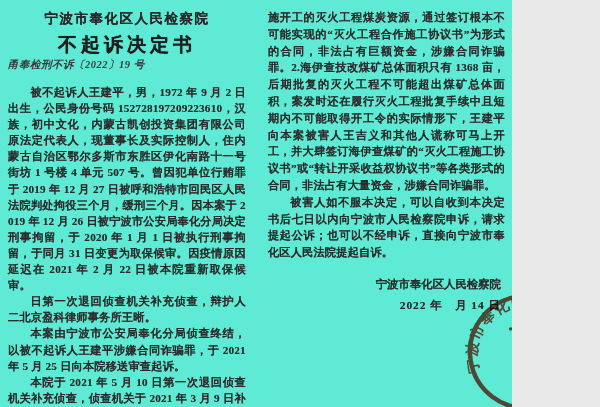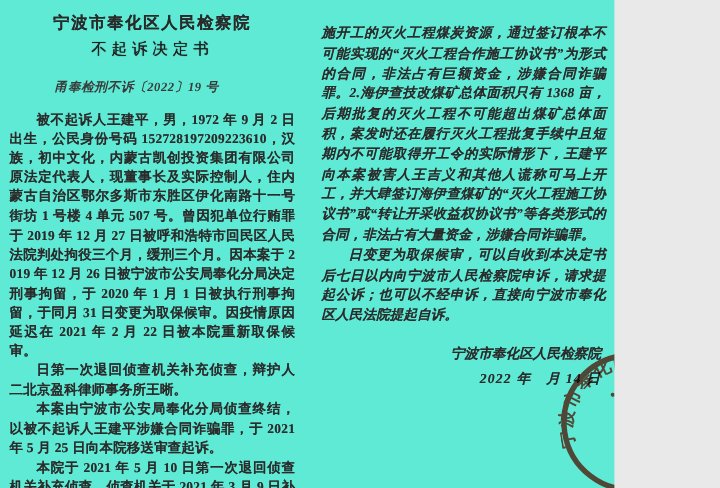--- a/index.html
+++ b/index.html
@@ -8,38 +8,38 @@
     width:512px;height:407px;
     background:#5eead4;
     overflow:hidden;
     font-family:"Liberation Serif","DejaVu Serif",serif;
     color:#262626;
     box-sizing:border-box;
     display:flex;
   }
   .col{box-sizing:border-box;}
   .col.left{width:300px;padding:6px 10px 0 8px;}
-  .col.right{width:300px;padding:20px 7px 0 12px;font-style:italic;}
+  .col.right{width:300px;padding:9px 7px 0 12px;}
   .doc-header{text-align:center;}
   .court-name{
     font-size:13.5px;font-weight:bold;letter-spacing:1.5px;
     color:#2a2a2a;text-shadow:0 0 .5px #2a2a2a;
     margin-top:4px;
   }
   .doc-title{
-    font-size:13px;font-weight:normal;letter-spacing:4px;
+    font-size:19px;font-weight:bold;letter-spacing:4px;
     color:#1e1e1e;text-shadow:0 0 .7px #1e1e1e;
     margin-top:4px;
   }
   .doc-no{
-    text-align:center;
+    text-align:left;
     font-size:10.5px;font-style:italic;font-weight:bold;
     color:#3a3a3a;
     padding-right:26px;
-    margin-top:16px;margin-bottom:12px;
+    margin-bottom:12px;
     letter-spacing:.5px;
   }
   p.para{
     margin:0;
     font-size:11.2px;
     line-height:16.1px;
     text-align:justify;
     word-break:break-all;
     text-indent:2em;
     letter-spacing:.2px;
@@ -84,21 +84,21 @@
 
     <p class="para">被不起诉人王建平，男，1972 年 9 月 2 日出生，公民身份号码 152728197209223610，汉族，初中文化，内蒙古凯创投资集团有限公司原法定代表人，现董事长及实际控制人，住内蒙古自治区鄂尔多斯市东胜区伊化南路十一号街坊 1 号楼 4 单元 507 号。曾因犯单位行贿罪于 2019 年 12 月 27 日被呼和浩特市回民区人民法院判处拘役三个月，缓刑三个月。因本案于 2019 年 12 月 26 日被宁波市公安局奉化分局决定刑事拘留，于 2020 年 1 月 1 日被执行刑事拘留，于同月 31 日变更为取保候审。因疫情原因延迟在 2021 年 2 月 22 日被本院重新取保候审。</p>
     <p class="para">日第一次退回侦查机关补充侦查，辩护人二北京盈科律师事务所王晰。</p>
     <p class="para">本案由宁波市公安局奉化分局侦查终结，以被不起诉人王建平涉嫌合同诈骗罪，于 2021 年 5 月 25 日向本院移送审查起诉。</p>
     <p class="para">本院于 2021 年 5 月 10 日第一次退回侦查机关补充侦查，侦查机关于 2021 年 3 月 9 日补查重报。</p>
     <p class="para">宁波市公安局奉化分局移送认定:1.王建平在案发时已陷入严重资金困局的情形下，在其本人和内蒙凯创投资集团有限公司未实际取得政府煤炭资源配置的前提下，向被害人王吉义和其他人谎称拥有政府配置的位于二道柳地区的且三个月短期内可实</p>
   </div>
 
   <div class="col right">
     <p class="para no-indent">施开工的灭火工程煤炭资源，通过签订根本不可能实现的“灭火工程合作施工协议书”为形式的合同，非法占有巨额资金，涉嫌合同诈骗罪。2.海伊查技改煤矿总体面积只有 1368 亩，后期批复的灭火工程不可能超出煤矿总体面积，案发时还在履行灭火工程批复手续中且短期内不可能取得开工令的实际情形下，王建平向本案被害人王吉义和其他人谎称可马上开工，并大肆签订海伊查煤矿的“灭火工程施工协议书”或“转让开采收益权协议书”等各类形式的合同，非法占有大量资金，涉嫌合同诈骗罪。</p>
-    <p class="para">日变更为取保候审，可以自收到本决定书后七日以内向宁波市人民检察院申诉，请求提起公诉；也可以不经申诉，直接向宁波市奉化区人民法院提起自诉。</p>
+    <p class="para">被害人如不服本决定，可以自收到本决定书后七日以内向宁波市人民检察院申诉，请求提起公诉；也可以不经申诉，直接向宁波市奉化区人民法院提起自诉。</p>
 
     <div class="signature">
       <div class="sig-line sig-org">宁波市奉化区人民检察院</div>
       <div class="sig-line sig-date">2022 年　月 14 日</div>
 
     </div>
   </div>
 
   <div class="seal">
     <svg width="120" height="120" viewBox="0 0 120 120">

